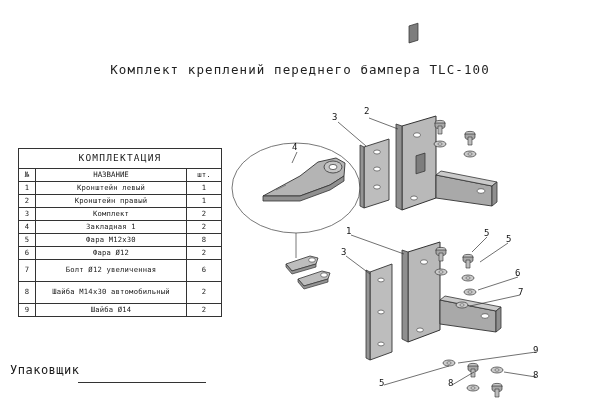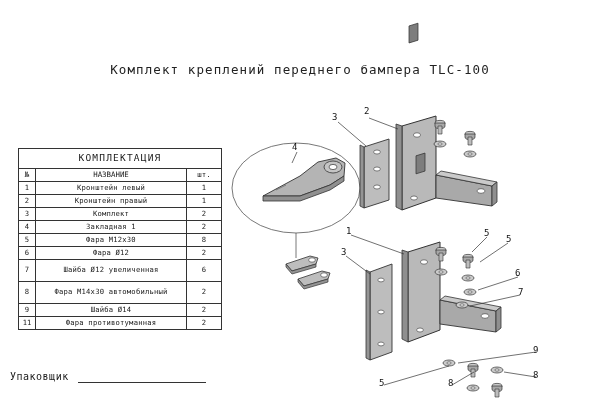--- a/index.html
+++ b/index.html
@@ -61,23 +61,23 @@
   #spec-table .c-name { width: 150px; }
   #spec-table .c-qty { width: 34px; }
   #spec-table tbody td { height: 12px; }
   #spec-table td.tall { height: 21px; }
   #spec-table td.name { letter-spacing: .2px; text-align: center; }
 
   
   #packer {
     position: absolute;
     left: 10px;
-    top: 371px;
+    top: 363px;
     font-family: "DejaVu Sans Mono", monospace;
-    font-size: 10px;
+    font-size: 12px;
     color: #1a1a1a;
     letter-spacing: .5px;
   }
   #packer-line {
     position: absolute;
     left: 78px;
     top: 382px;
     width: 128px;
     height: 0;
     border-top: 1px solid #333;
@@ -142,36 +142,31 @@
         <td class="name">Фара М12х30</td>
         <td>8</td>
       </tr>
       <tr>
         <td>6</td>
         <td class="name">Фара Ø12</td>
         <td>2</td>
       </tr>
       <tr>
         <td class="tall">7</td>
-        <td class="tall name">Шайба Ø12 увеличенная</td>
+        <td class="tall name">Болт Ø12 увеличенная</td>
         <td class="tall">6</td>
       </tr>
       <tr>
         <td class="tall">8</td>
-        <td class="tall name">Фара М14х30 автомобильный</td>
+        <td class="tall name">Шайба М14х30 автомобильный</td>
         <td class="tall">2</td>
       </tr>
       <tr>
         <td>9</td>
         <td class="name">Шайба Ø14</td>
-        <td>2</td>
-      </tr>
-      <tr>
-        <td>11</td>
-        <td class="name">Фара противотуманная</td>
         <td>2</td>
       </tr>
     </tbody>
   </table>
 
   <div id="packer">Упаковщик</div>
   <div id="packer-line"></div>
 
   <svg class="art" viewBox="0 0 600 418">
     <defs>

